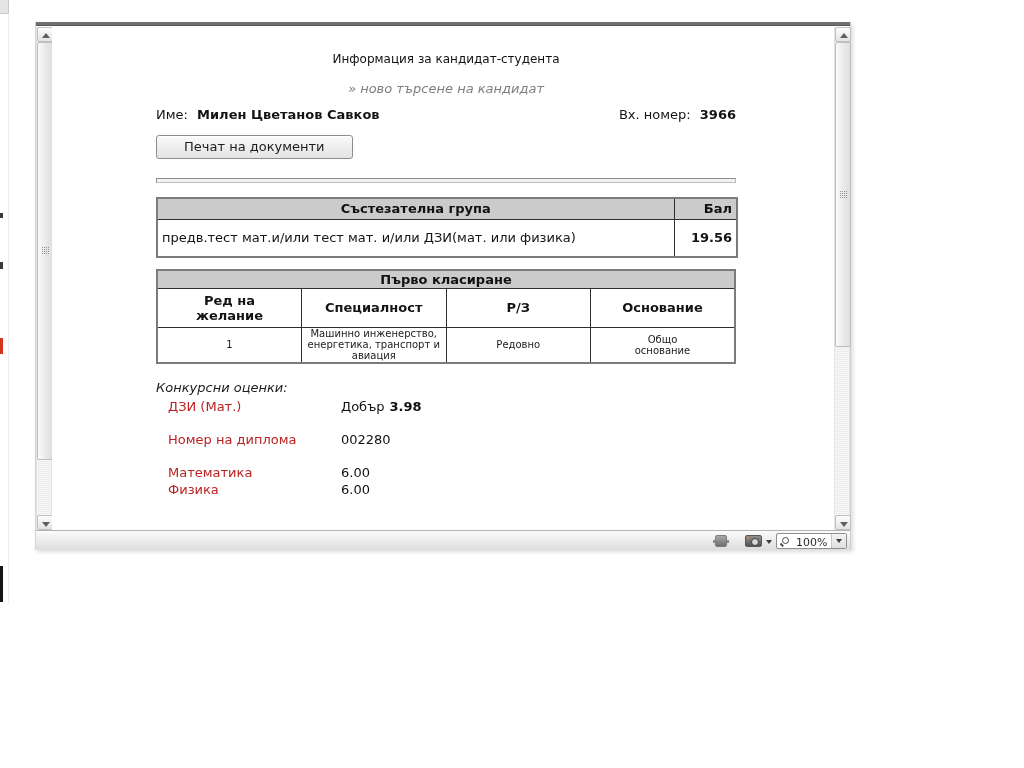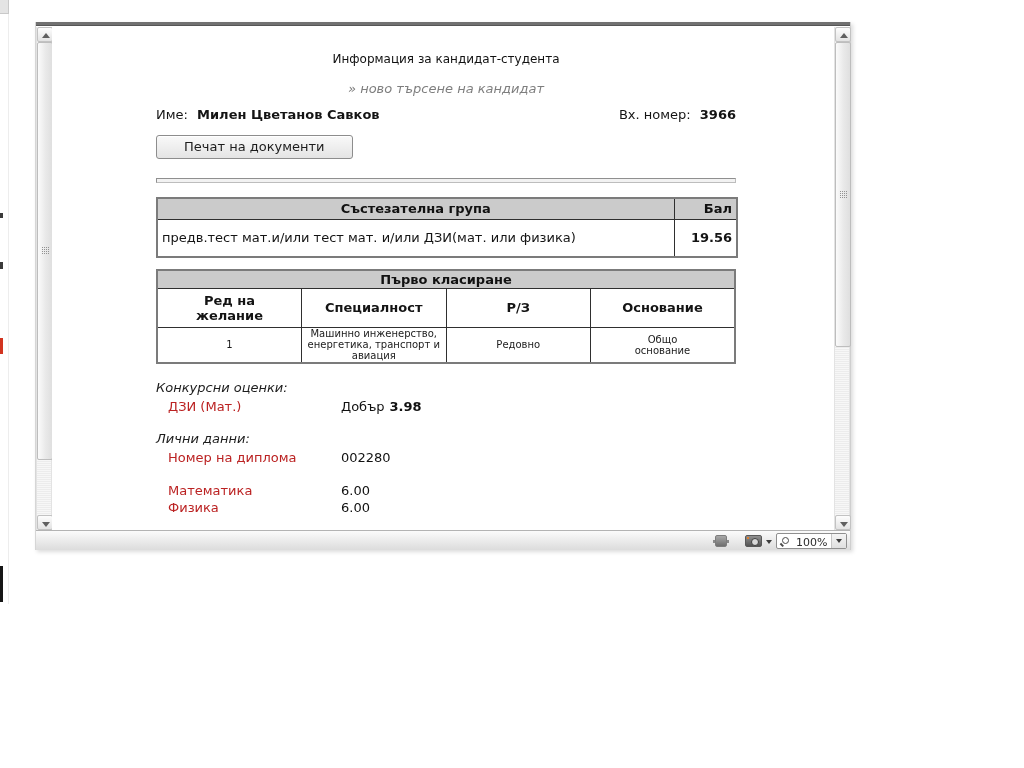--- a/index.html
+++ b/index.html
@@ -214,21 +214,20 @@
         <div class="kv-row">
           <span class="kv-label">ДЗИ (Мат.)</span>
           <span class="kv-value">
             <span>Добър</span><span class="val-bold">3.98</span>
           </span>
         </div>
       </div>
 
       
       <div class="section">
-        <div class="sec-title">Лични данни:</div>
         <div class="kv-row">
           <span class="kv-label">Номер на диплома</span>
           <span class="kv-value">002280</span>
         </div>
       </div>
 
       
       <div class="section">
         <div class="kv-row">
           <span class="kv-label">Математика</span>

